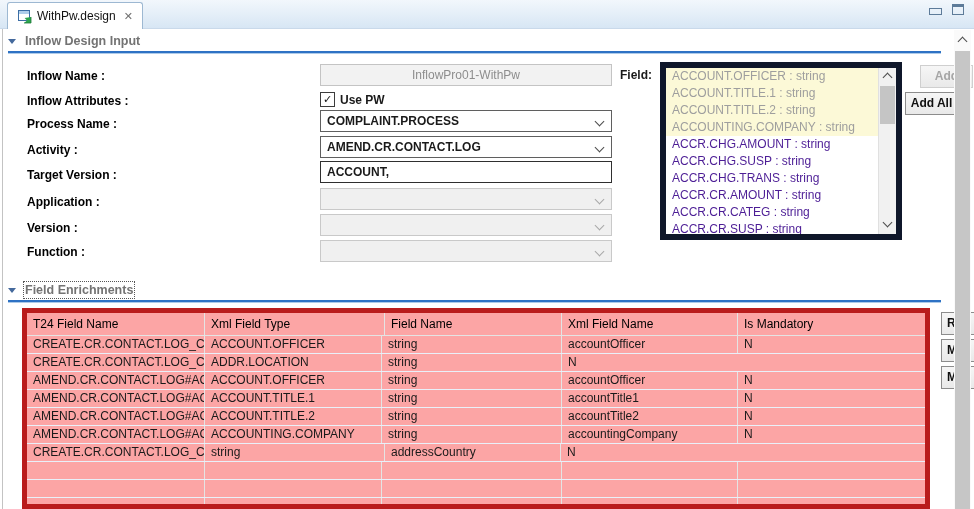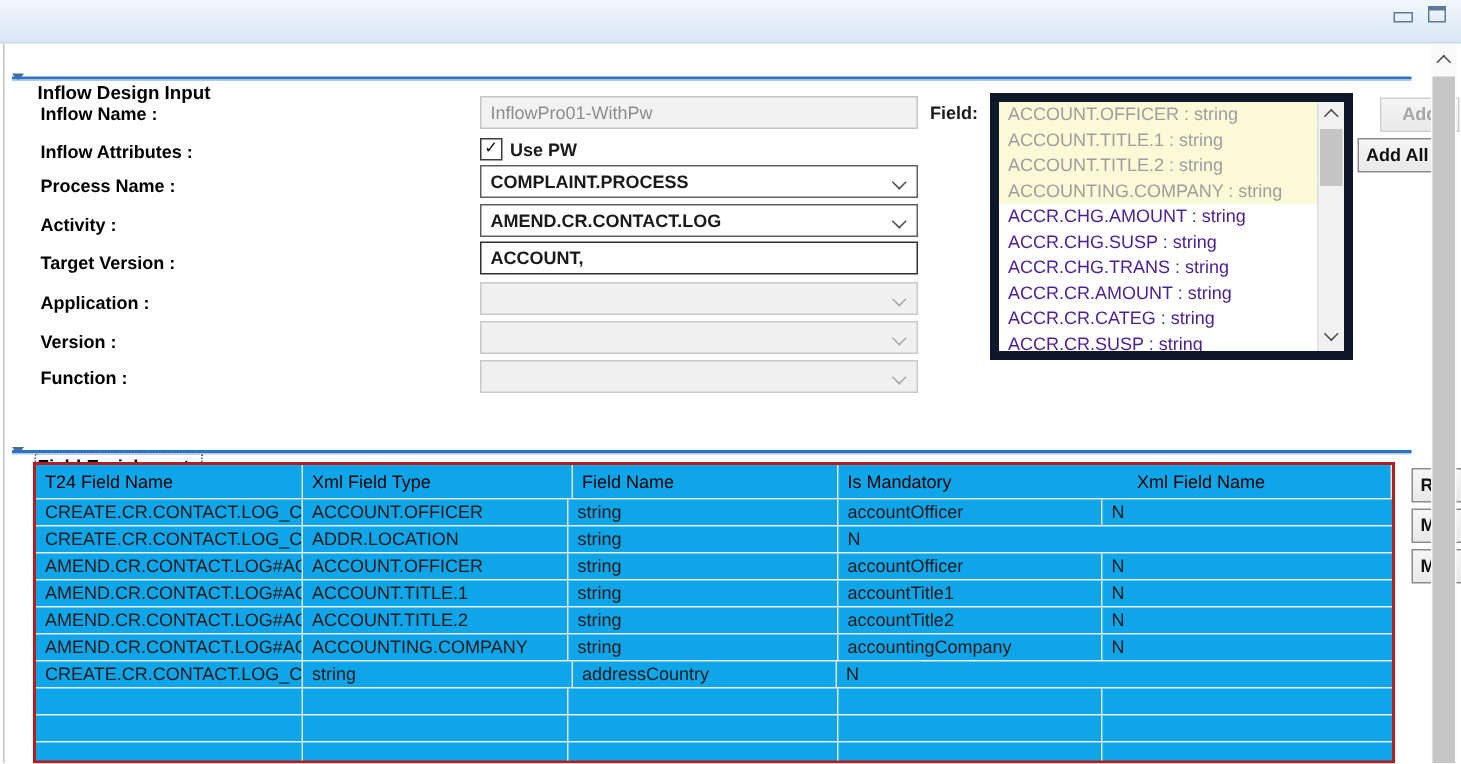--- a/index.html
+++ b/index.html
@@ -26,30 +26,30 @@
   .vscroll .thumb{position:absolute;top:21px;left:1px;width:15px;height:458px;background:#c6c6c6;}
   .chev{display:inline-block;width:6px;height:6px;border-right:1.4px solid #4c4c4c;border-bottom:1.4px solid #4c4c4c;}
   .chev.up{transform:rotate(-135deg);}
   .chev.down{transform:rotate(45deg);}
   .chev.dim{border-color:#a9a9a9;}
   .vscroll .chev{position:absolute;left:5px;top:8px;}
 
   
   .sect-head{position:absolute;left:8px;display:flex;align-items:center;gap:9px;cursor:pointer;}
   .tri{width:0;height:0;border-left:4px solid transparent;border-right:4px solid transparent;border-top:5px solid #44699c;}
-  .sect-title{color:#000000;font-weight:bold;font-size:12.5px;margin-top:21px;}
+  .sect-title{color:#737373;font-weight:bold;font-size:12.5px;}
   .sect-title.focus{outline:1px dotted #555;outline-offset:1px;}
   .rule{position:absolute;left:8px;width:933px;height:2px;background:#2e72c4;}
   .rule::after{content:"";position:absolute;left:0;top:2px;width:100%;height:1px;background:#aecbe9;}
 
   
   .flabel{position:absolute;left:27px;font-weight:600;color:#000;}
   .ctrl{position:absolute;left:320px;width:292px;height:22px;box-sizing:border-box;}
   .tinput{border:1px solid #2f2f2f;background:#fff;padding:0 6px;line-height:20px;font-weight:600;}
-  .tinput.disabled{border:1px solid #c4c4c4;background:#f2f2f2;color:#8d8d8d;font-weight:400;}
+  .tinput.disabled{border:1px solid #c4c4c4;background:#f2f2f2;color:#8d8d8d;font-weight:400;text-align:center;}
   .combo{border:1px solid #5f5f5f;background:#fff;padding:0 20px 0 6px;line-height:20px;font-weight:600;position:absolute;}
   .combo .chev{position:absolute;right:8px;top:7px;}
   .combo.disabled{border:1px solid #c9c9c9;background:#f0f0f0;}
   .cbrow{position:absolute;left:320px;display:flex;align-items:center;gap:5px;}
   .cbbox{width:13px;height:13px;border:1px solid #3c3c3c;background:#fff;text-align:center;line-height:12px;font-size:11px;font-weight:bold;color:#111;}
   .cblabel{font-weight:600;}
 
   
   .fld-label{position:absolute;left:620px;top:68px;font-weight:600;}
   .fldlist{position:absolute;left:660px;top:62px;width:242px;height:178px;border:6px solid #0f172a;
@@ -62,35 +62,45 @@
   .lscroll .a-down{position:absolute;bottom:8px;left:5px;}
   .lscroll .thumb{position:absolute;top:18px;left:1px;width:15px;height:38px;background:#c5c5c5;}
 
   
   .pbtn{position:absolute;box-sizing:border-box;height:23px;background:linear-gradient(#f6f6f6,#e9e9e9);
         border:1px solid #8c8c8c;font-size:12px;font-weight:600;color:#111;text-align:center;line-height:21px;cursor:pointer;}
   .pbtn.disabled{border-color:#cfcfcf;color:#a6a6a6;cursor:default;}
   .pbtn.clipped{text-align:left;padding-left:5px;}
 
   
-  .grid{position:absolute;left:22px;top:308px;width:908px;height:201px;border:2px solid #b91c1c;
-        box-sizing:border-box;background:#0ea5e9;overflow:hidden;}
+  .grid{position:absolute;left:22px;top:308px;width:908px;height:201px;border:5px solid #b91c1c;
+        box-sizing:border-box;background:#fca5a5;overflow:hidden;}
   .trow{display:flex;height:17px;border-bottom:1px solid #e9f0f9;}
   .trow.head{height:22px;border-bottom:1px solid #e4e4e4;}
   .tcell{box-sizing:border-box;padding:0 0 0 6px;border-right:1px solid #e4e4e4;overflow:hidden;
          white-space:nowrap;line-height:17px;}
   .trow.head .tcell{line-height:22px;color:#000;}
   .c0{width:178px;} .c1{width:177px;} .c2{width:180px;} .c3{width:176px;} .c4{flex:1;border-right:none;}
 </style>
 </head>
 <body>
 
 <div id="page">
 
   <div class="tabbar">
+    <div class="tab">
+      <svg width="15" height="15" viewBox="0 0 15 15">
+        <rect x="1.5" y="1.5" width="11" height="10" fill="#ffffff" stroke="#3c6ea5" stroke-width="1"></rect>
+        <rect x="2" y="2" width="10" height="3" fill="#aecdea"></rect>
+        <path d="M14 8 L14 14 L7 14 L10 11.4 L7.6 9 Z" fill="#2da44e"></path>
+        <path d="M14 8 L14 14 L7 14" fill="none" stroke="#1f7a38" stroke-width="0.8"></path>
+      </svg>
+      <span class="tab-title">WithPw.design</span>
+      <span class="tab-close">✕</span>
+    </div>
     <div class="win-controls">
       <span class="ico-min"></span>
       <span class="ico-max"></span>
     </div>
   </div>
 
   <div class="pane-left-edge"></div>
 
   <div class="vscroll">
     <div class="btn-up">
@@ -174,22 +184,22 @@
     <span class="tri"></span>
     <span class="sect-title focus">Field Enrichments</span>
   </div>
   <div class="rule" style="top:300px;"></div>
 
   <div class="grid">
     <div class="trow head">
       <div class="tcell c0">T24 Field Name</div>
       <div class="tcell c2">Xml Field Type</div>
       <div class="tcell c1">Field Name</div>
+      <div class="tcell c3">Xml Field Name</div>
       <div class="tcell c4">Is Mandatory</div>
-      <div class="tcell c3">Xml Field Name</div>
     </div>
 
     <div class="trow">
       <div class="tcell c0">CREATE.CR.CONTACT.LOG_CCCL...</div>
       <div class="tcell c1">ACCOUNT.OFFICER</div>
       <div class="tcell c2">string</div>
       <div class="tcell c3">accountOfficer</div>
       <div class="tcell c4">N</div>
     </div>
     <div class="trow">

